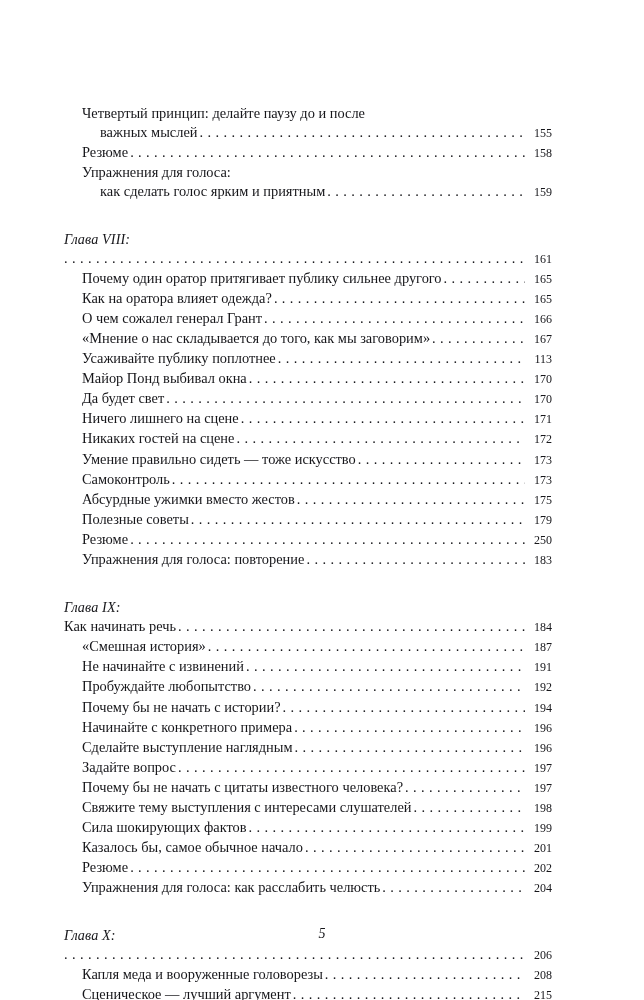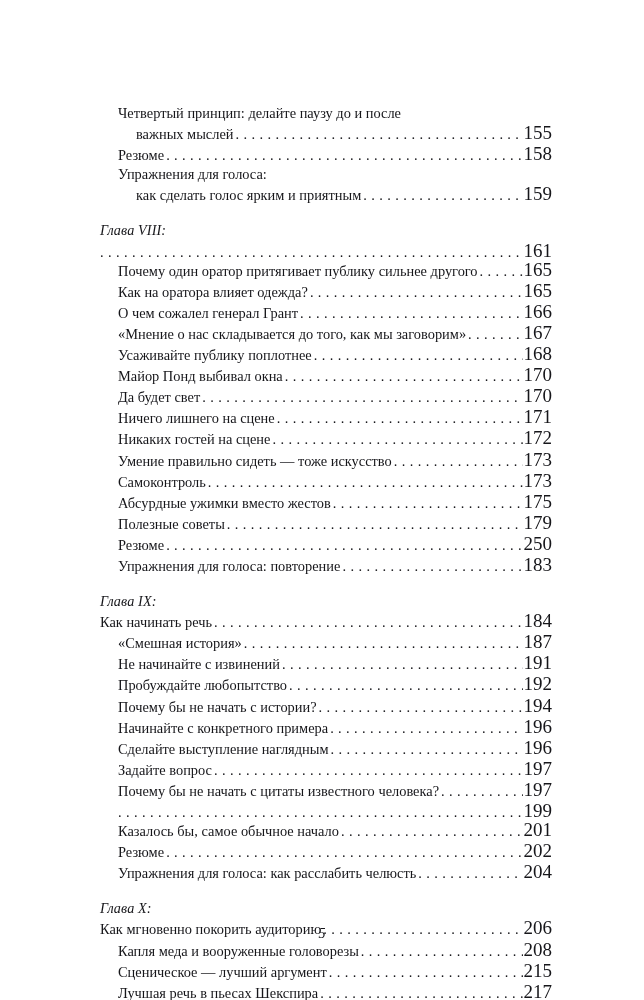--- a/index.html
+++ b/index.html
@@ -16,25 +16,25 @@
     overflow: hidden;
   }
 
   #toc-page {
     position: absolute;
     left: 0;
     top: 0;
     width: 644px;
     height: 1000px;
     box-sizing: border-box;
-    padding: 104px 92px 0 100px;
+    padding: 104px 92px 0 64px;
   }
 
   .toc-block { margin: 0; }
-  .toc-block + .toc-block { margin-top: 16px; }
+  .toc-block + .toc-block { margin-top: 28px; }
 
   .chapter-label {
     font-style: italic;
     font-size: 14.2px;
     line-height: 19.1px;
     letter-spacing: 0.1px;
     white-space: nowrap;
   }
 
   .entry {
@@ -66,21 +66,21 @@
     white-space: nowrap;
     font-size: 14.4px;
     line-height: 14px;
     letter-spacing: 0.4px;
     color: #16161a;
   }
 
   .entry-page {
     flex: 0 0 auto;
     text-align: right;
-    font-size: 19px;
+    font-size: 12px;
     padding-left: 1px;
     min-width: 26px;
   }
 
   
   .entry.wrap-head .leader::before { content: ""; }
   .entry.cont { padding-left: 36px; }
 
   #page-folio {
     position: absolute;
@@ -145,21 +145,21 @@
           <span class="entry-page">166</span>
         </div>
         <div class="entry indent">
           <span class="entry-title">«Мнение о нас складывается до того, как мы заговорим»</span>
           <span class="leader"></span>
           <span class="entry-page">167</span>
         </div>
         <div class="entry indent">
           <span class="entry-title">Усаживайте публику поплотнее</span>
           <span class="leader"></span>
-          <span class="entry-page">168</span>
+          <span class="entry-page">113</span>
         </div>
         <div class="entry indent">
           <span class="entry-title">Майор Понд выбивал окна</span>
           <span class="leader"></span>
           <span class="entry-page">170</span>
         </div>
         <div class="entry indent">
           <span class="entry-title">Да будет свет</span>
           <span class="leader"></span>
           <span class="entry-page">170</span>
@@ -246,20 +246,26 @@
           <span class="entry-title">Задайте вопрос</span>
           <span class="leader"></span>
           <span class="entry-page">197</span>
         </div>
         <div class="entry indent">
           <span class="entry-title">Почему бы не начать с цитаты известного человека?</span>
           <span class="leader"></span>
           <span class="entry-page">197</span>
         </div>
         <div class="entry indent">
+          <span class="entry-title">Свяжите тему выступления с интересами слушателей</span>
+          <span class="leader"></span>
+          <span class="entry-page">198</span>
+        </div>
+        <div class="entry indent">
+          <span class="entry-title">Сила шокирующих фактов</span>
           <span class="leader"></span>
           <span class="entry-page">199</span>
         </div>
         <div class="entry indent">
           <span class="entry-title">Казалось бы, самое обычное начало</span>
           <span class="leader"></span>
           <span class="entry-page">201</span>
         </div>
         <div class="entry indent">
           <span class="entry-title">Резюме</span>
@@ -268,21 +274,20 @@
         </div>
         <div class="entry indent">
           <span class="entry-title">Упражнения для голоса: как расслабить челюсть</span>
           <span class="leader"></span>
           <span class="entry-page">204</span>
         </div>
       </div>
       <div class="toc-block">
         <div class="chapter-label">Глава X:</div>
         <div class="entry">
-          <span class="entry-title">Как мгновенно покорить аудиторию</span>
           <span class="leader"></span>
           <span class="entry-page">206</span>
         </div>
         <div class="entry indent">
           <span class="entry-title">Капля меда и вооруженные головорезы</span>
           <span class="leader"></span>
           <span class="entry-page">208</span>
         </div>
         <div class="entry indent">
           <span class="entry-title">Сценическое — лучший аргумент</span>

